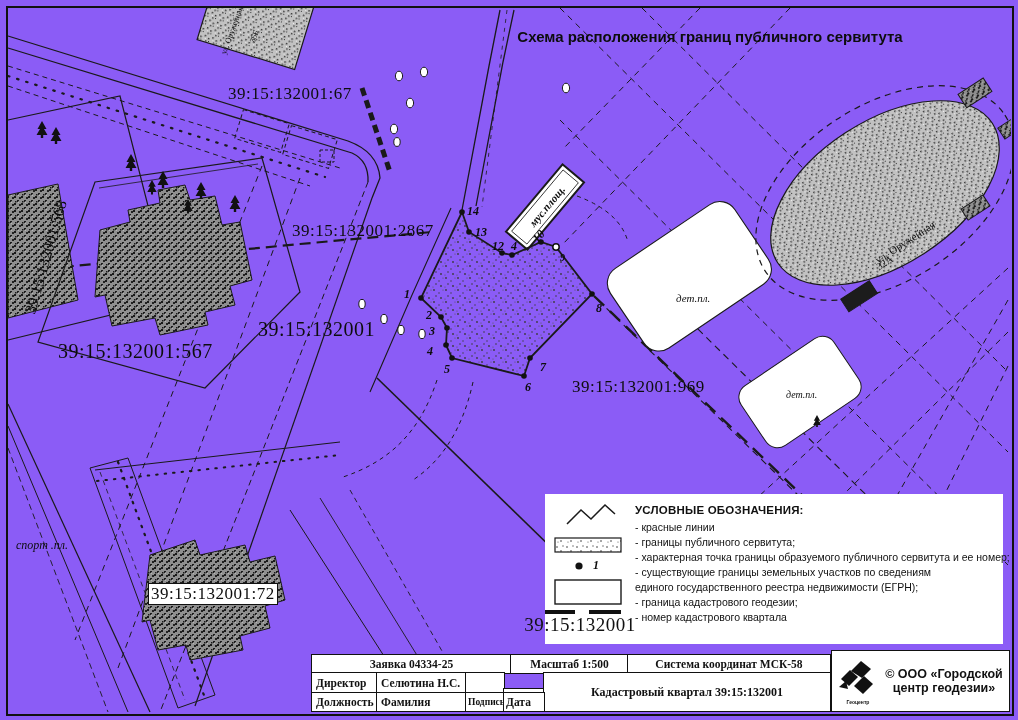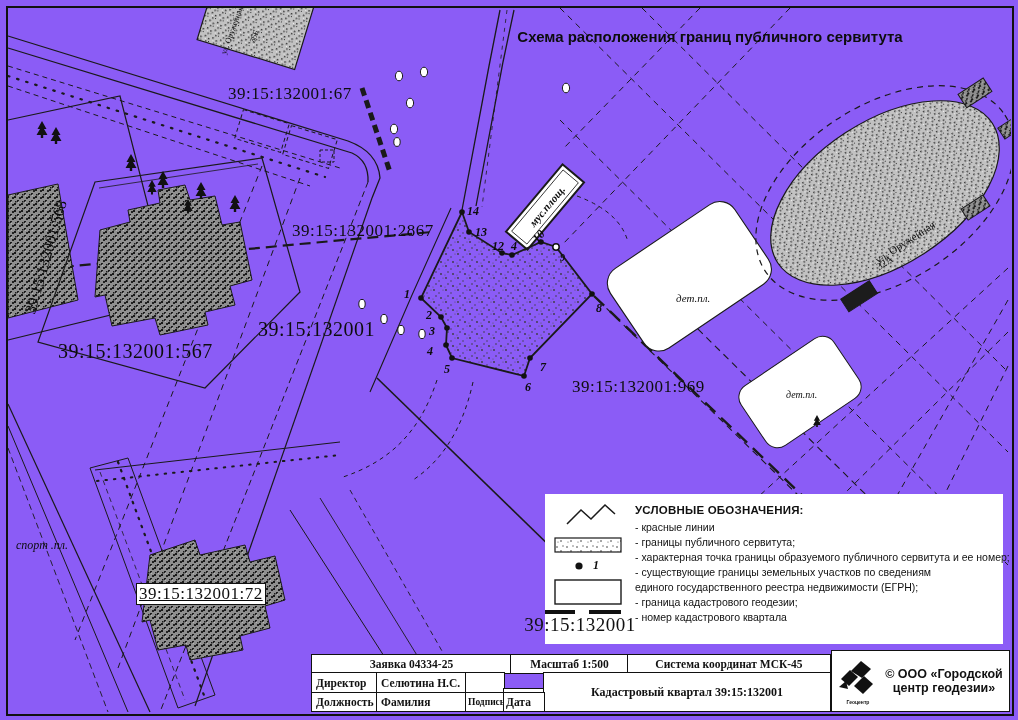--- a/index.html
+++ b/index.html
@@ -240,21 +240,21 @@
 
   <div class="lbl title" style="left:510px;top:28px;width:400px;text-align:center;">Схема расположения границ публичного сервитута</div>
 
   <div class="lbl cad" style="left:228px;top:84px;">39:15:132001:67</div>
   <div class="lbl cad" style="left:292px;top:221px;">39:15:132001:2867</div>
   <div class="lbl" style="left:-29px;top:248px;width:150px;text-align:center;font-size:16px;
               transform:rotate(-74deg);">39:15:132001:568</div>
   <div class="lbl cad-big" style="left:58px;top:340px;">39:15:132001:567</div>
   <div class="lbl cad-big" style="left:258px;top:318px;">39:15:132001</div>
   <div class="lbl cad" style="left:572px;top:377px;">39:15:132001:969</div>
-  <div class="lbl cad" style="left:136px;top:583px;background:#fff;border:1px solid #111;padding:0 2px;text-decoration:underline;">39:15:132001:72</div>
+  <div class="lbl cad" style="left:148px;top:583px;background:#fff;border:1px solid #111;padding:0 2px;">39:15:132001:72</div>
 
   <div class="lbl area" style="left:676px;top:292px;">дет.пл.</div>
   <div class="lbl area" style="left:786px;top:389px;font-size:10px;">дет.пл.</div>
   <div class="lbl area" style="left:16px;top:538px;font-size:12px;">спорт .пл.</div>
   <div class="lbl" style="left:505px;top:200px;width:84px;text-align:center;font-size:11px;font-weight:bold;
               font-style:italic;transform:rotate(-50deg);">мус.площ.</div>
 
   <div class="lbl" style="left:855px;top:236px;width:100px;text-align:center;font-size:11px;
               transform:rotate(-33deg);">ул. Оружейная</div>
   <div class="lbl" style="left:876px;top:257px;font-size:10px;transform:rotate(-33deg);">32А</div>
@@ -306,21 +306,21 @@
     <div class="litem" style="top:72px;">- существующие  границы земельных участков по сведениям</div>
     <div class="litem" style="top:87px;">   единого государственного реестра недвижимости (ЕГРН);</div>
     <div class="litem" style="top:102px;">- граница кадастрового геодезии;</div>
     <div class="litem" style="top:117px;">- номер кадастрового квартала</div>
     <div class="lq serif">39:15:132001</div>
   </div>
 
   <div>
     <div class="tcell" style="left:311px;top:654px;width:201px;height:20px;">Заявка 04334-25</div>
     <div class="tcell" style="left:510px;top:654px;width:119px;height:20px;">Масштаб 1:500</div>
-    <div class="tcell" style="left:627px;top:654px;width:204px;height:20px;">Система координат МСК-45</div>
+    <div class="tcell" style="left:627px;top:654px;width:204px;height:20px;">Система координат МСК-58</div>
     <div class="tcell left" style="left:311px;top:672px;width:67px;height:22px;">Директор</div>
     <div class="tcell left" style="left:376px;top:672px;width:91px;height:22px;">Селютина Н.С.</div>
     <div class="tcell" style="left:465px;top:672px;width:40px;height:22px;"></div>
     <div class="tcell" style="left:503px;top:688px;width:42px;height:22px;font-size:12px;">02.12.25</div>
     <div class="tcell" style="left:543px;top:672px;width:288px;height:40px;font-size:12px;">Кадастровый квартал  39:15:132001</div>
     <div class="tcell left" style="left:311px;top:692px;width:67px;height:20px;">Должность</div>
     <div class="tcell left" style="left:376px;top:692px;width:91px;height:20px;">Фамилия</div>
     <div class="tcell left" style="left:465px;top:692px;width:40px;height:20px;font-size:9.5px;padding-left:2px;">Подпись</div>
     <div class="tcell left" style="left:503px;top:692px;width:42px;height:20px;padding-left:2px;">Дата</div>
   </div>

